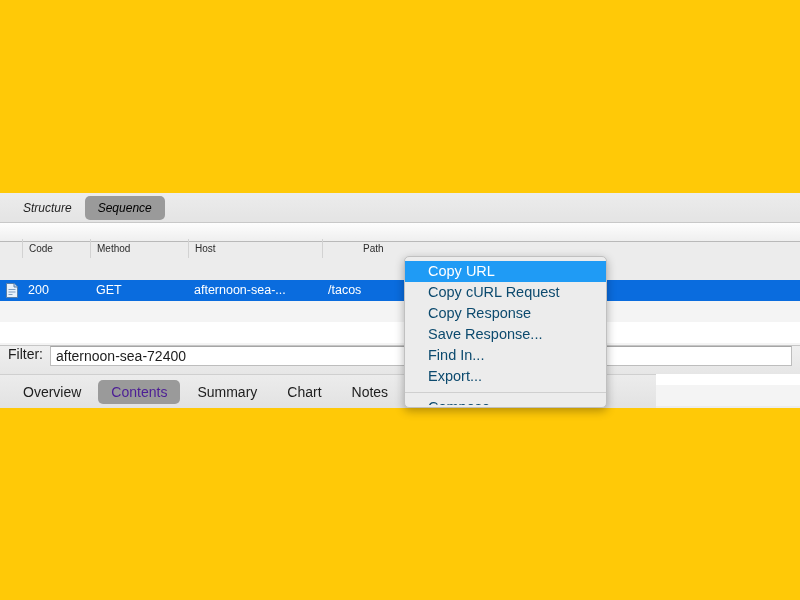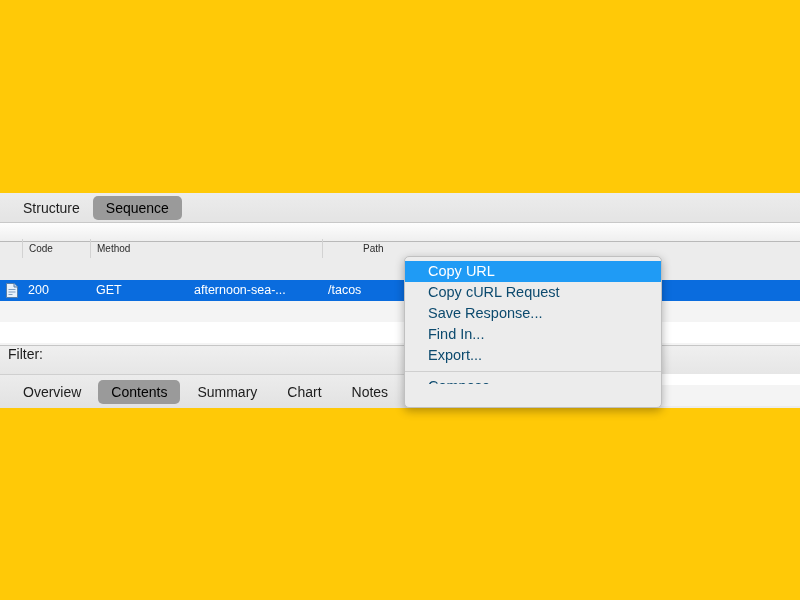--- a/index.html
+++ b/index.html
@@ -30,26 +30,27 @@
   
   .segment-bar {
     position: relative;
     height: 29px;
     background: linear-gradient(to bottom, #ececec 0%, #e4e4e4 100%);
     display: flex;
     align-items: center;
     padding-left: 10px;
   }
   .segment {
-    font-size: 14px;
+    font-size: 12px;
     color: #1d1d1d;
     padding: 3px 13px;
     border-radius: 5px;
     line-height: 18px;
     white-space: nowrap;
+    font-style: italic;
   }
   .segment.selected {
     background: #9a9a9a;
     color: #000000;
   }
 
   
   .table-header {
     position: relative;
     height: 20px;
@@ -150,29 +151,29 @@
   .bottom-tab {
     font-size: 14px;
     color: #1d1d1d;
     padding: 3px 13px;
     border-radius: 5px;
     line-height: 18px;
     white-space: nowrap;
   }
   .bottom-tab.selected {
     background: #9a9a9a;
-    color: #000000;
+    color: #4c1d95;
   }
 
   
   .context-menu {
     position: absolute;
     left: 404px;
     top: 256px;
-    width: 258px;
+    width: 203px;
     background: #ececec;
     border: 1px solid #c0c0c0;
     border-radius: 5px;
     box-shadow: 0 3px 10px rgba(0,0,0,0.30);
     padding: 4px 0 0 0;
     overflow: hidden;
     z-index: 50;
     height: 152px;
   }
   .menu-item {
@@ -204,20 +205,21 @@
 <div class="app-panel">
 
   <div class="segment-bar">
     <div class="segment">Structure</div>
     <div class="segment selected">Sequence</div>
   </div>
 
   <div class="table-header">
     <div class="th divider" style="left:22px;width:68px;">Code</div>
     <div class="th divider" style="left:90px;width:98px;">Method</div>
+    <div class="th divider" style="left:188px;width:134px;">Host</div>
     <div class="th divider" style="left:322px;width:536px;padding-left:40px;">Path</div>
   </div>
 
   <div class="table-body">
 
     <div class="row selected">
       <svg class="doc-icon" viewBox="0 0 12 15">
         <path d="M0.5 0.5 H8 L11.5 4 V14.5 H0.5 Z" fill="#e8f1fb" stroke="#5b7fa6" stroke-width="1"></path>
         <path d="M8 0.5 V4 H11.5" fill="#c6d8ec" stroke="#5b7fa6" stroke-width="1"></path>
         <rect x="2.5" y="6" width="7" height="1" fill="#7e9ec0"></rect>
@@ -233,33 +235,35 @@
     <div class="row odd"></div>
     <div class="row even"></div>
     <div class="row odd"></div>
     <div class="row even"></div>
     <div class="row odd"></div>
 
   </div>
 
   <div class="filter-bar">
     <span class="filter-label">Filter:</span>
+    <input class="filter-input" type="text" value="afternoon-sea-72400" style="">
   </div>
 
   <div class="bottom-tabs">
     <div class="bottom-tab">Overview</div>
     <div class="bottom-tab selected">Contents</div>
     <div class="bottom-tab">Summary</div>
     <div class="bottom-tab">Chart</div>
     <div class="bottom-tab">Notes</div>
   </div>
 
 </div>
 
 <div class="context-menu">
   <div class="menu-item highlighted">Copy URL</div>
   <div class="menu-item">Copy cURL Request</div>
+  <div class="menu-item">Copy Response</div>
   <div class="menu-item">Save Response...</div>
   <div class="menu-item">Find In...</div>
   <div class="menu-item">Export...</div>
   <div class="menu-separator"></div>
   <div class="menu-item clipped">Compose</div>
 </div>
 
 </body></html>

